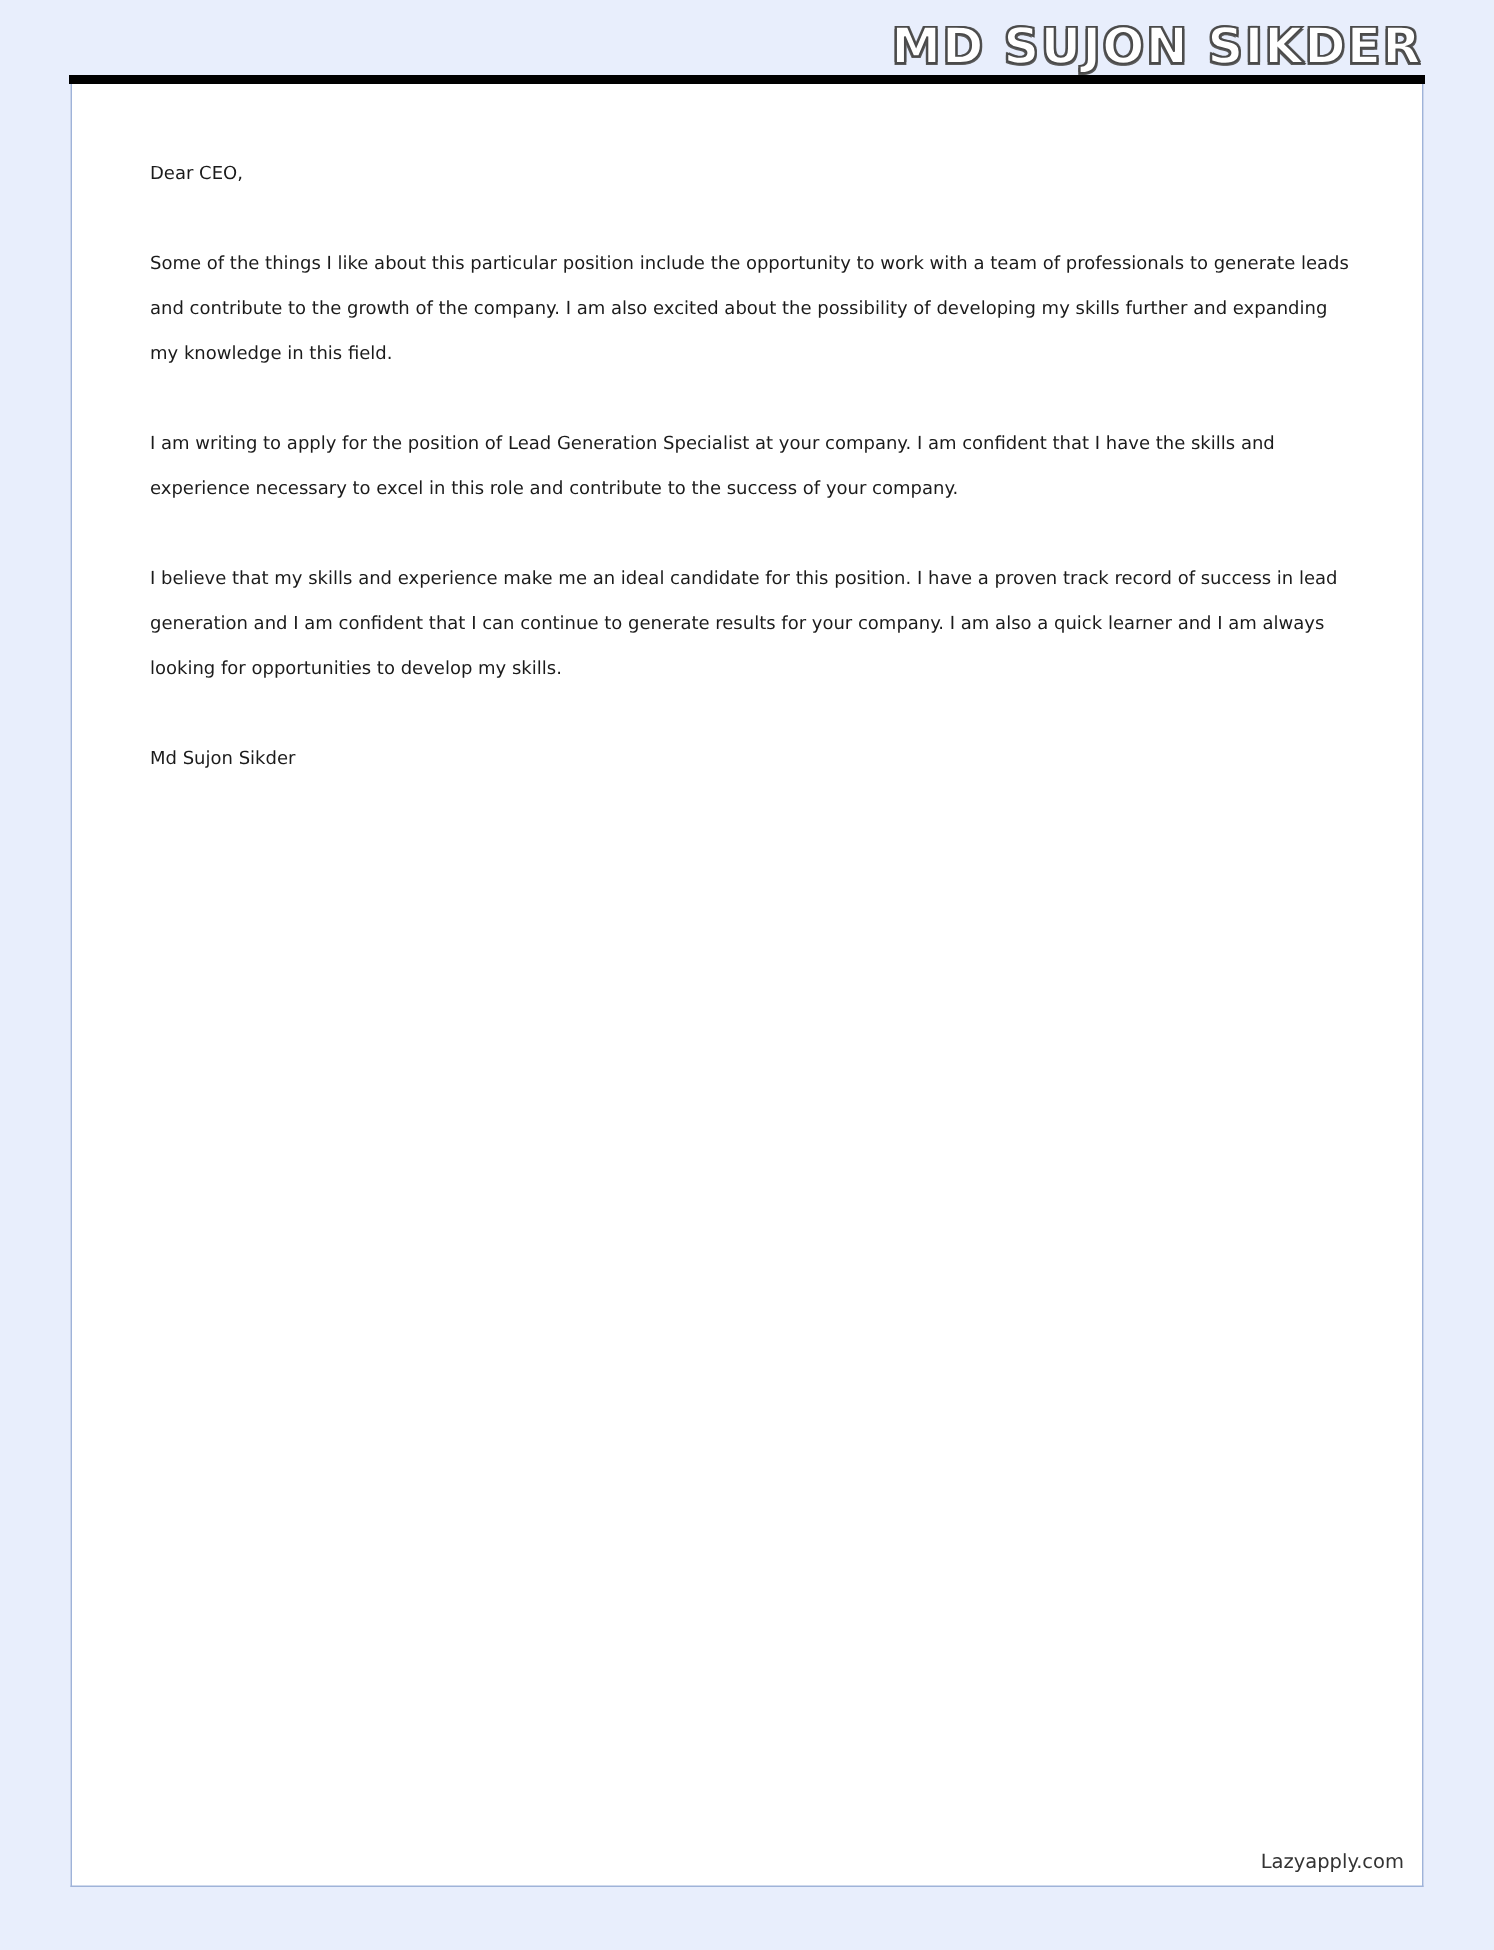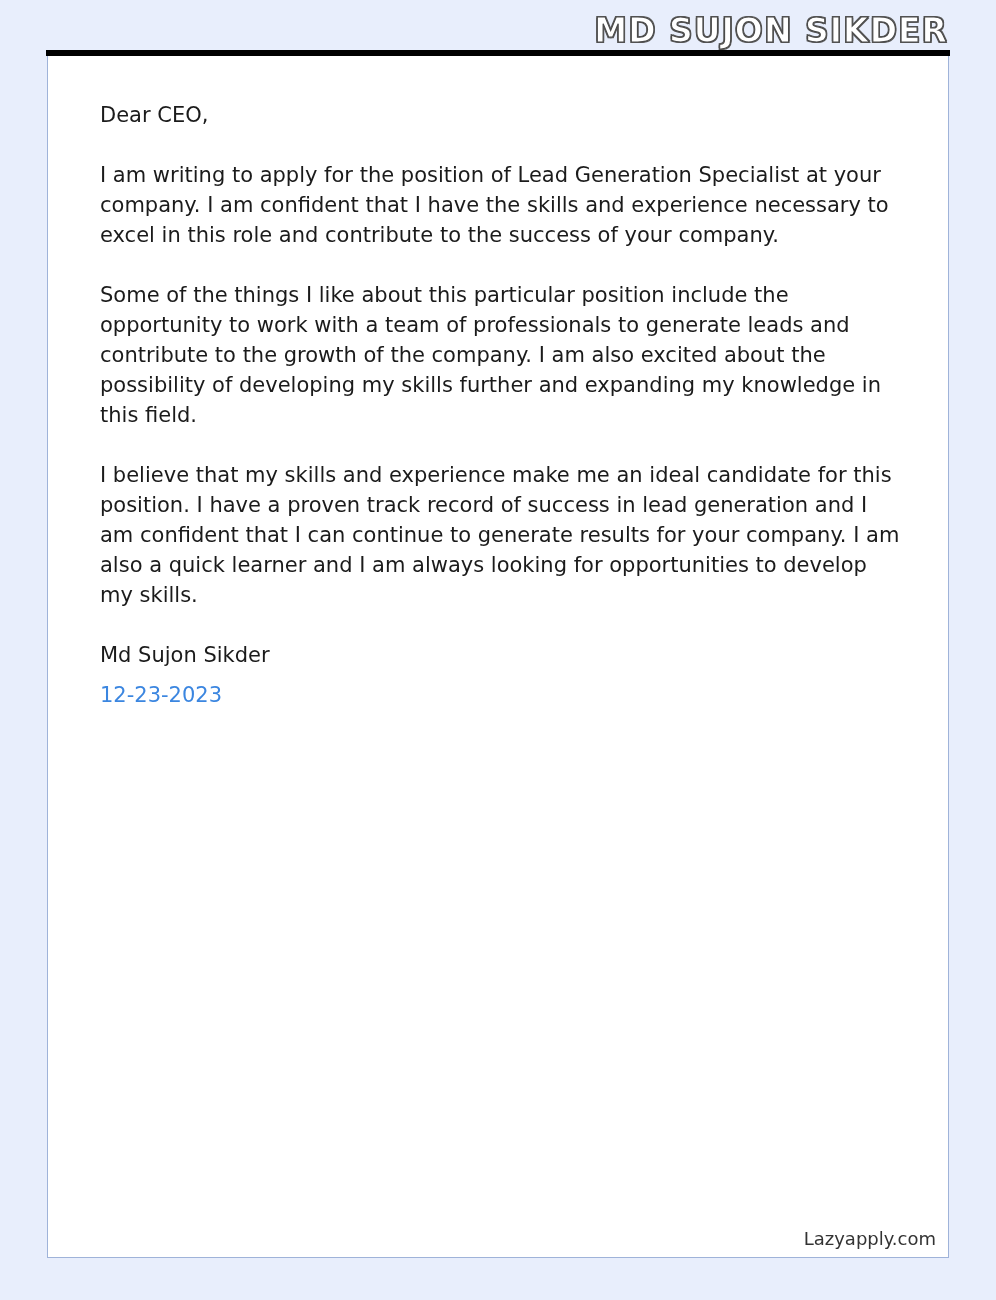--- a/index.html
+++ b/index.html
@@ -68,62 +68,61 @@
     border: 1px solid #9fb3d9;
     border-top: none;
     box-sizing: border-box;
   }
   .letter-body {
     position: absolute;
     left: 52px;
     top: 44px;
     width: 800px;
     font-family: "DejaVu Sans", sans-serif;
-    font-size: 21px;
+    font-size: 12px;
     line-height: 30px;
     color: #1b1b1b;
   }
   .para {
     margin: 0 0 30px 0;
     white-space: pre-wrap;
   }
   .signature-name {
     margin: 0 0 10px 0;
   }
   .date {
     margin: 0;
     color: #3b86e0;
   }
   .footer-brand {
     position: absolute;
     right: 12px;
     bottom: 8px;
     font-family: "DejaVu Sans", sans-serif;
-    font-size: 18px;
+    font-size: 13px;
     color: #333333;
   }
 </style>
 </head>
 <body>
 
 <div class="page">
 
   <div class="header">
     <div class="header-name">MD SUJON SIKDER</div>
   </div>
 
   <div class="header-rule"></div>
 
   <div class="sheet">
 
     <div class="letter-body">
       <p class="para">Dear CEO,</p>
+      <p class="para">Some of the things I like about this particular position include the opportunity to work with a team of professionals to generate leads and contribute to the growth of the company. I am also excited about the possibility of developing my skills further and expanding my knowledge in this field.</p>
       <p class="para">I am writing to apply for the position of Lead Generation Specialist at your company. I am confident that I have the skills and experience necessary to excel in this role and contribute to the success of your company.</p>
-      <p class="para">Some of the things I like about this particular position include the opportunity to work with a team of professionals to generate leads and contribute to the growth of the company. I am also excited about the possibility of developing my skills further and expanding my knowledge in this field.</p>
       <p class="para">I believe that my skills and experience make me an ideal candidate for this position. I have a proven track record of success in lead generation and I am confident that I can continue to generate results for your company. I am also a quick learner and I am always looking for opportunities to develop my skills.</p>
       <p class="signature-name">Md Sujon Sikder</p>
-      <p class="date">12-23-2023</p>
     </div>
 
     <div class="footer-brand">Lazyapply.com</div>
 
   </div>
 </div>
 
 </body></html>

